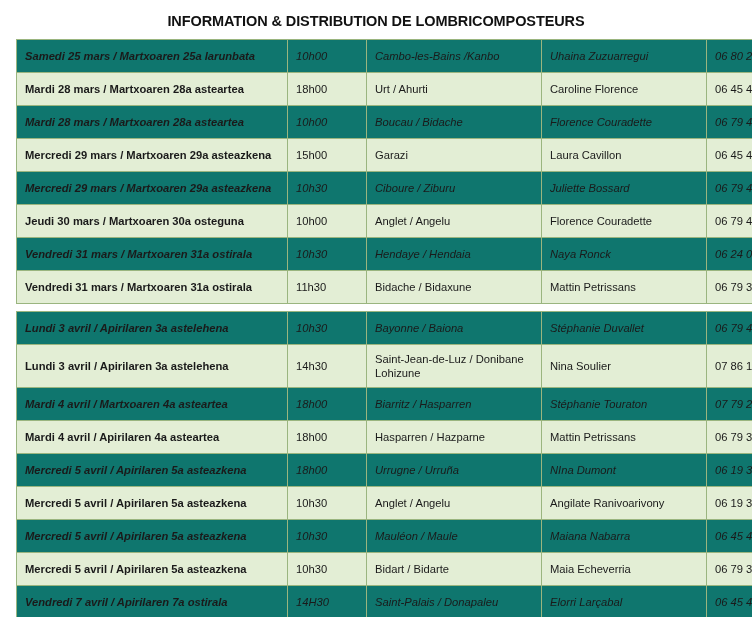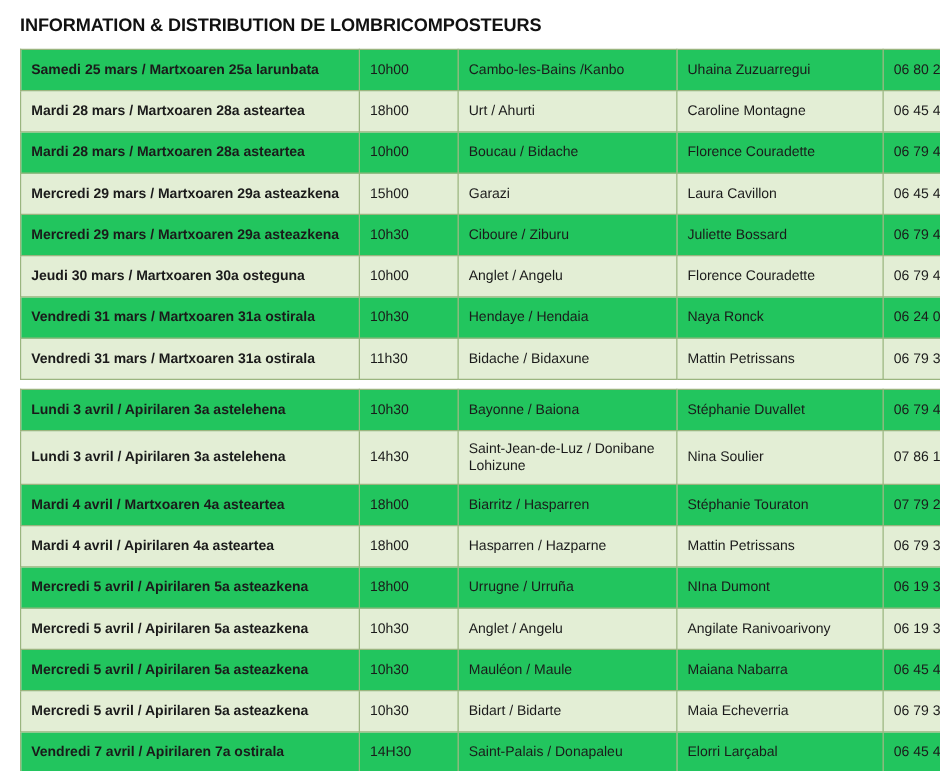--- a/index.html
+++ b/index.html
@@ -14,20 +14,21 @@
     color: #1a1a1a;
     overflow: hidden;
   }
   .page {
     width: 752px;
     height: 617px;
     box-sizing: border-box;
     padding: 10px 16px 0 16px;
   }
   .title-block {
+    text-align: center;
     margin: 2px 0 8px 0;
   }
   .title-line {
     font-size: 14.5px;
     font-weight: bold;
     letter-spacing: -0.1px;
     line-height: 19px;
     color: #111111;
   }
   table.schedule {
@@ -58,21 +59,22 @@
   td.c-name {
     width: 148px;
   }
   td.c-phone {
     width: 98px;
   }
   tr.shade td {
     background: #e3eed5;
   }
   tr.plain td {
-    background: #22c55e;
+    background: #0f766e;
+    font-style: italic;
   }
   tr.spacer td {
     border: none;
     height: 7px;
     padding: 0;
     background: #ffffff;
   }
 </style>
 </head>
 <body>
@@ -89,21 +91,21 @@
           <td class="c-date">Samedi 25 mars / Martxoaren 25a larunbata</td>
           <td class="c-time">10h00</td>
           <td class="c-place">Cambo-les-Bains /Kanbo</td>
           <td class="c-name">Uhaina Zuzuarregui</td>
           <td class="c-phone">06 80 24 98 45</td>
         </tr>
         <tr class="shade">
           <td class="c-date">Mardi 28 mars / Martxoaren 28a asteartea</td>
           <td class="c-time">18h00</td>
           <td class="c-place">Urt / Ahurti</td>
-          <td class="c-name">Caroline Montagne</td>
+          <td class="c-name">Caroline Florence</td>
           <td class="c-phone">06 45 49 69 89</td>
         </tr>
         <tr class="plain">
           <td class="c-date">Mardi 28 mars / Martxoaren 28a asteartea</td>
           <td class="c-time">10h00</td>
           <td class="c-place">Boucau / Bidache</td>
           <td class="c-name">Florence Couradette</td>
           <td class="c-phone">06 79 41 02 01</td>
         </tr>
         <tr class="shade">

